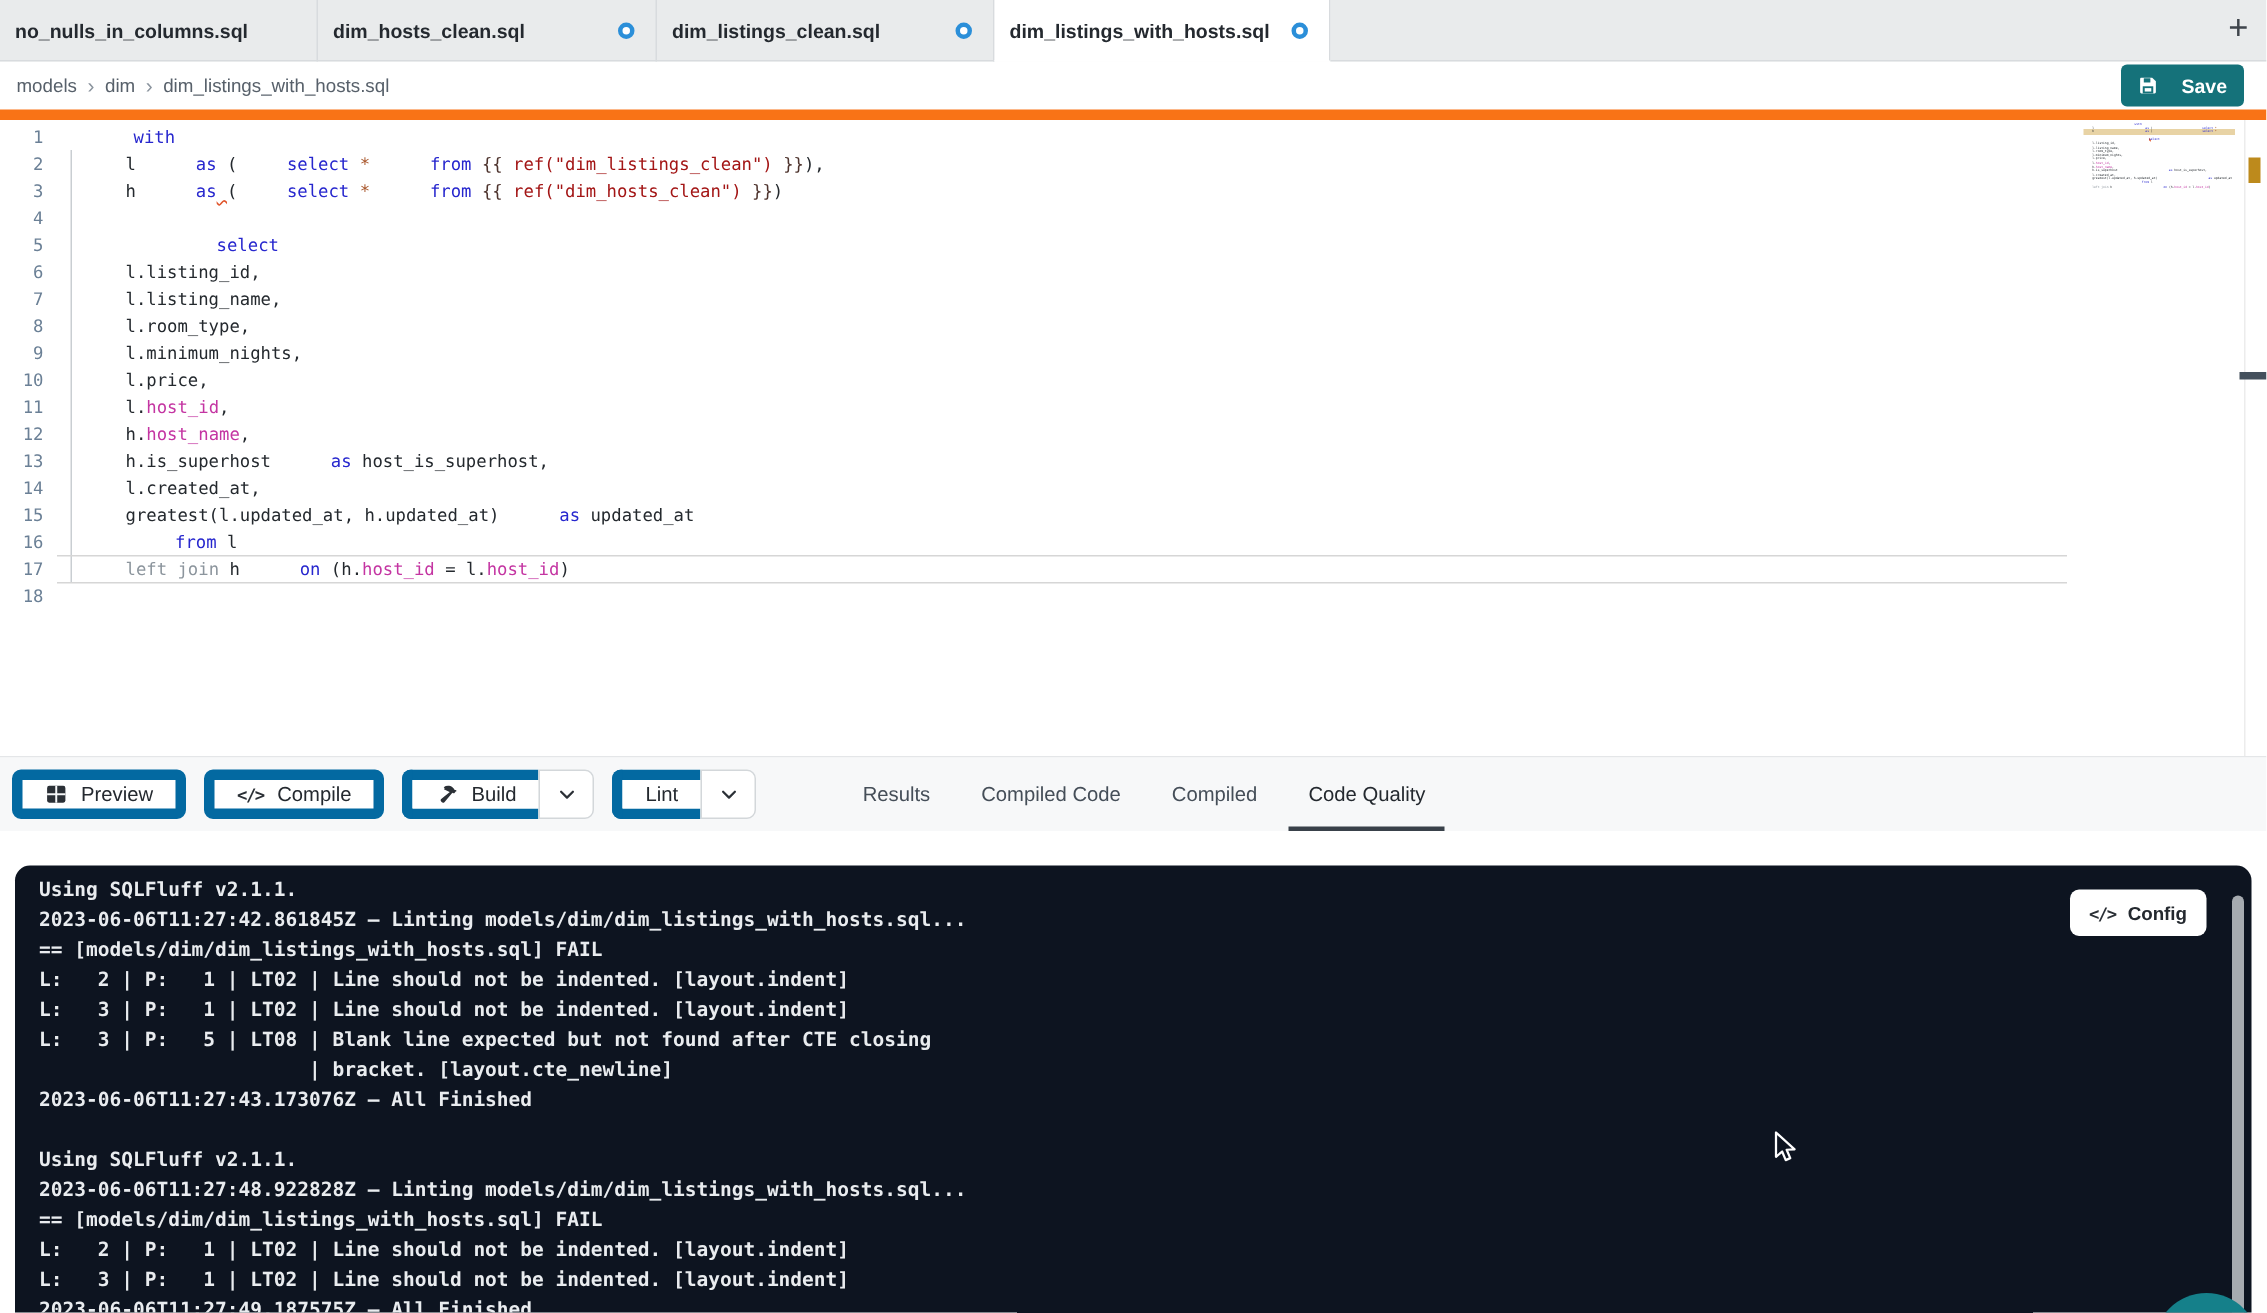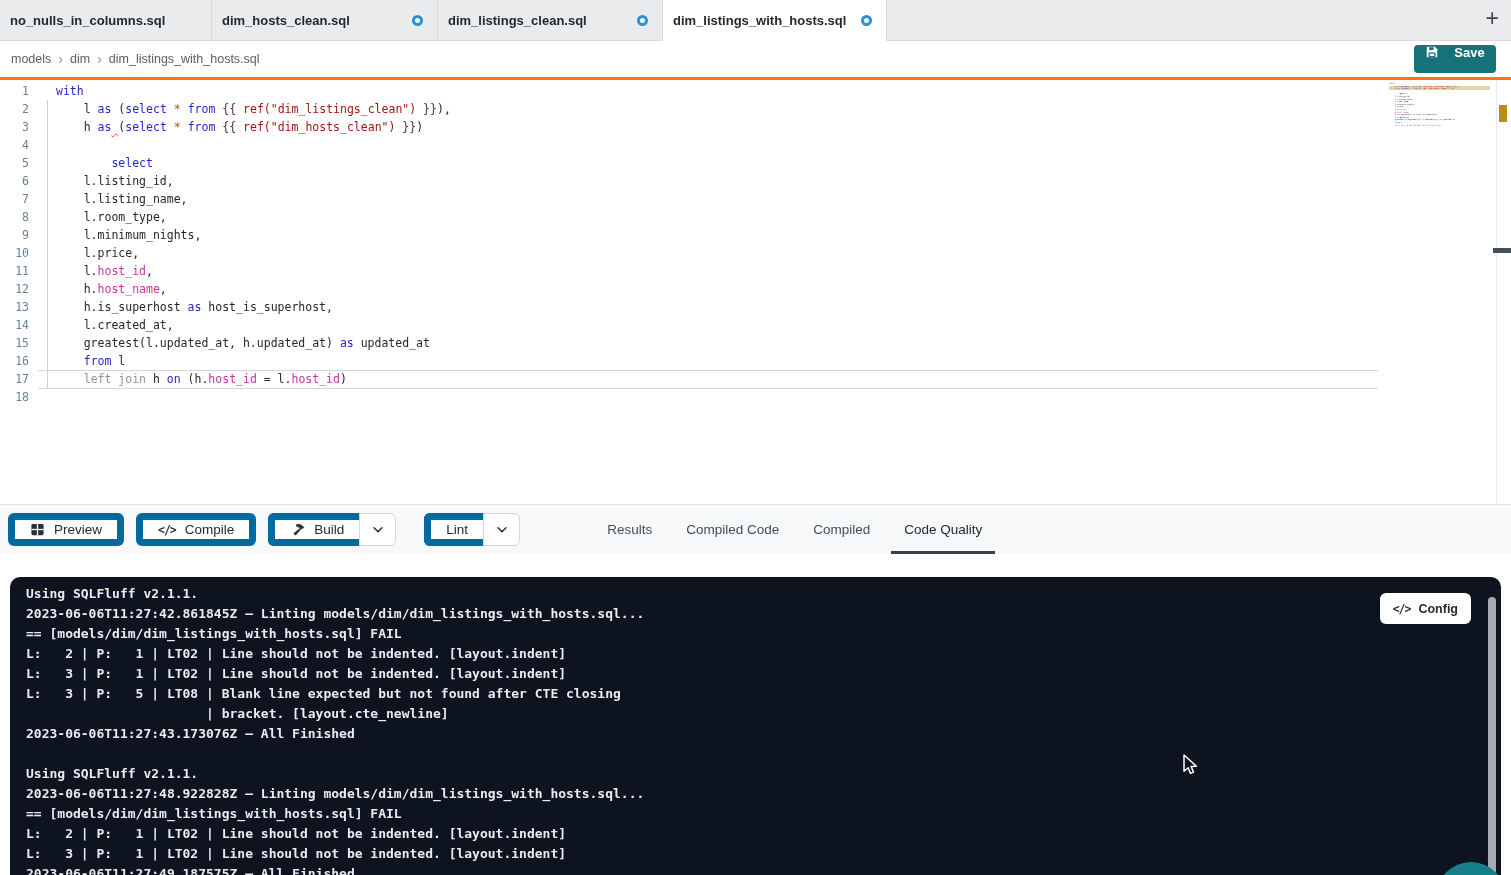--- a/index.html
+++ b/index.html
@@ -12,55 +12,55 @@
   .tab { display:flex; align-items:center; justify-content:space-between;
     height:41px; padding:0 14px 0 10px; border-right:1px solid #D8DBDE;
     border-bottom:1px solid #D8DBDE; font-size:13px; font-weight:600; color:#24292F; cursor:pointer; }
   .tab.t1 { width:212px; } .tab.t2 { width:225px; } .tab.t3 { width:226px; } .tab.t4 { width:224px; }
   .tab.active { background:#fff; border-bottom:1px solid #fff; }
   .dot { width:11px; height:11px; border:3.2px solid #2B8FD9; border-radius:50%; background:#fff; flex:0 0 auto; margin-left:10px; }
   .tab-filler { flex:1; border-bottom:1px solid #D8DBDE; display:flex; justify-content:flex-end; align-items:center; }
   .plus { font-size:23px; font-weight:400; color:#3F454C; padding:0 12px 3px 12px; cursor:pointer; line-height:1; }
 
   
-  .crumbrow { display:flex; align-items:center; height:39px; background:#fff; padding:0 15px 0 11px; border-bottom:3px solid #f97316; }
+  .crumbrow { display:flex; align-items:center; height:39px; background:#fff; padding:0 15px 0 11px; border-bottom:7px solid #f97316; }
   .crumb { font-size:12.5px; color:#57606A; }
   .crumb-sep { font-size:14px; color:#8B949E; margin:0 7px; }
-  .savebtn { margin-left:auto; display:flex; align-items:flex-start; gap:15px; width:82px; height:28px;
+  .savebtn { margin-left:auto; display:flex; align-items:center; gap:15px; width:82px; height:28px;
     justify-content:center; background:#15727A; border:none; border-radius:4px; color:#fff;
     font-size:13px; font-weight:600; cursor:pointer; font-family:"Liberation Sans",sans-serif; }
 
   
   .editor { position:relative; height:425px; background:#fff; border-bottom:1px solid #E4E6E8;
     font-family:"DejaVu Sans Mono", monospace; font-size:11.5px; line-height:18px; overflow:hidden; }
   .gutter { position:absolute; left:0; top:2px; width:29px; text-align:right; color:#6B8096; }
   .ln { height:18px; }
   .indent-guide { position:absolute; left:47px; top:20px; width:1px; height:288px; background:#C9CED2; }
   .code { position:absolute; left:56px; top:2px; white-space:pre; color:#24292E; }
   .cl { height:18px; }
   .cur-line { position:absolute; left:38px; top:290px; width:1340px; height:19px;
     border-top:1px solid #D6D6D6; border-bottom:1px solid #D6D6D6; }
-  .t-k { color:#2727CE; } .t-d { color:#24292E; } .t-s { color:#A31515; }
+  .t-k { color:#2727CE;margin-left:33px; } .t-d { color:#24292E; } .t-s { color:#A31515; }
   .t-j { color:#4E342E; } .t-o { color:#A9572C; } .t-m { color:#C435A2; }
   .t-g { color:#8C959D; }
   .t-e { text-decoration:underline wavy #E0542B 1px; text-underline-offset:2px; }
   .minimap { position:absolute; right:21px; top:2px; width:100px; font-size:2px; line-height:2.6px;
     white-space:pre; overflow:hidden; cursor:pointer; }
   .minimap .cl { height:2.6px; }
   .mini-hl { position:absolute; right:21px; top:6px; width:101px; height:4px; background:#E8D3A5; }
   .ruler { position:absolute; right:0; top:0; width:15px; height:100%; background:#fff; border-left:1px solid #ECECEC; }
   .ruler-warn { position:absolute; left:2px; top:25px; width:8px; height:17px; background:#BD8A1C; }
   .ruler-pos { position:absolute; left:-4px; top:168px; width:19px; height:5px; background:#44505C; }
 
   
   .toolbar { position:relative; display:flex; align-items:center; height:49px; background:#F7F8F9; padding-left:8px; }
   .btn { display:flex; align-items:center; gap:9px; height:33px; background:#fff; border:7px solid #0369a1;
     border-radius:6px; padding:0 15px; font-size:13.5px; color:#24292F; cursor:pointer; margin-right:12px;
     font-family:"Liberation Sans",sans-serif; }
-  .btn-group { display:flex; margin-right:28px; }
+  .btn-group { display:flex; margin-right:12px; }
   .btn-group .btn { margin-right:0; border-radius:6px 0 0 6px; border-right:none; }
   .caret-btn { width:37px; height:33px; display:flex; align-items:center; justify-content:center;
     background:#fff; border:1px solid #D3D7DA; border-radius:0 6px 6px 0; cursor:pointer; }
   .code-glyph { font-family:"DejaVu Sans Mono", monospace; font-weight:700; font-size:11.5px; color:#2B3036; letter-spacing:-1px; }
   .panel-tabs { display:flex; height:100%; margin-left:42px; }
   .panel-tab { position:relative; display:flex; align-items:center; padding:0 17px; font-size:13.5px;
     color:#454E58; cursor:pointer;text-align:center; }
   .panel-tab.active { color:#24292F; }
   .panel-tab.active::after { content:""; position:absolute; left:4px; right:4px; bottom:0; height:3px; background:#39414A; }
 

